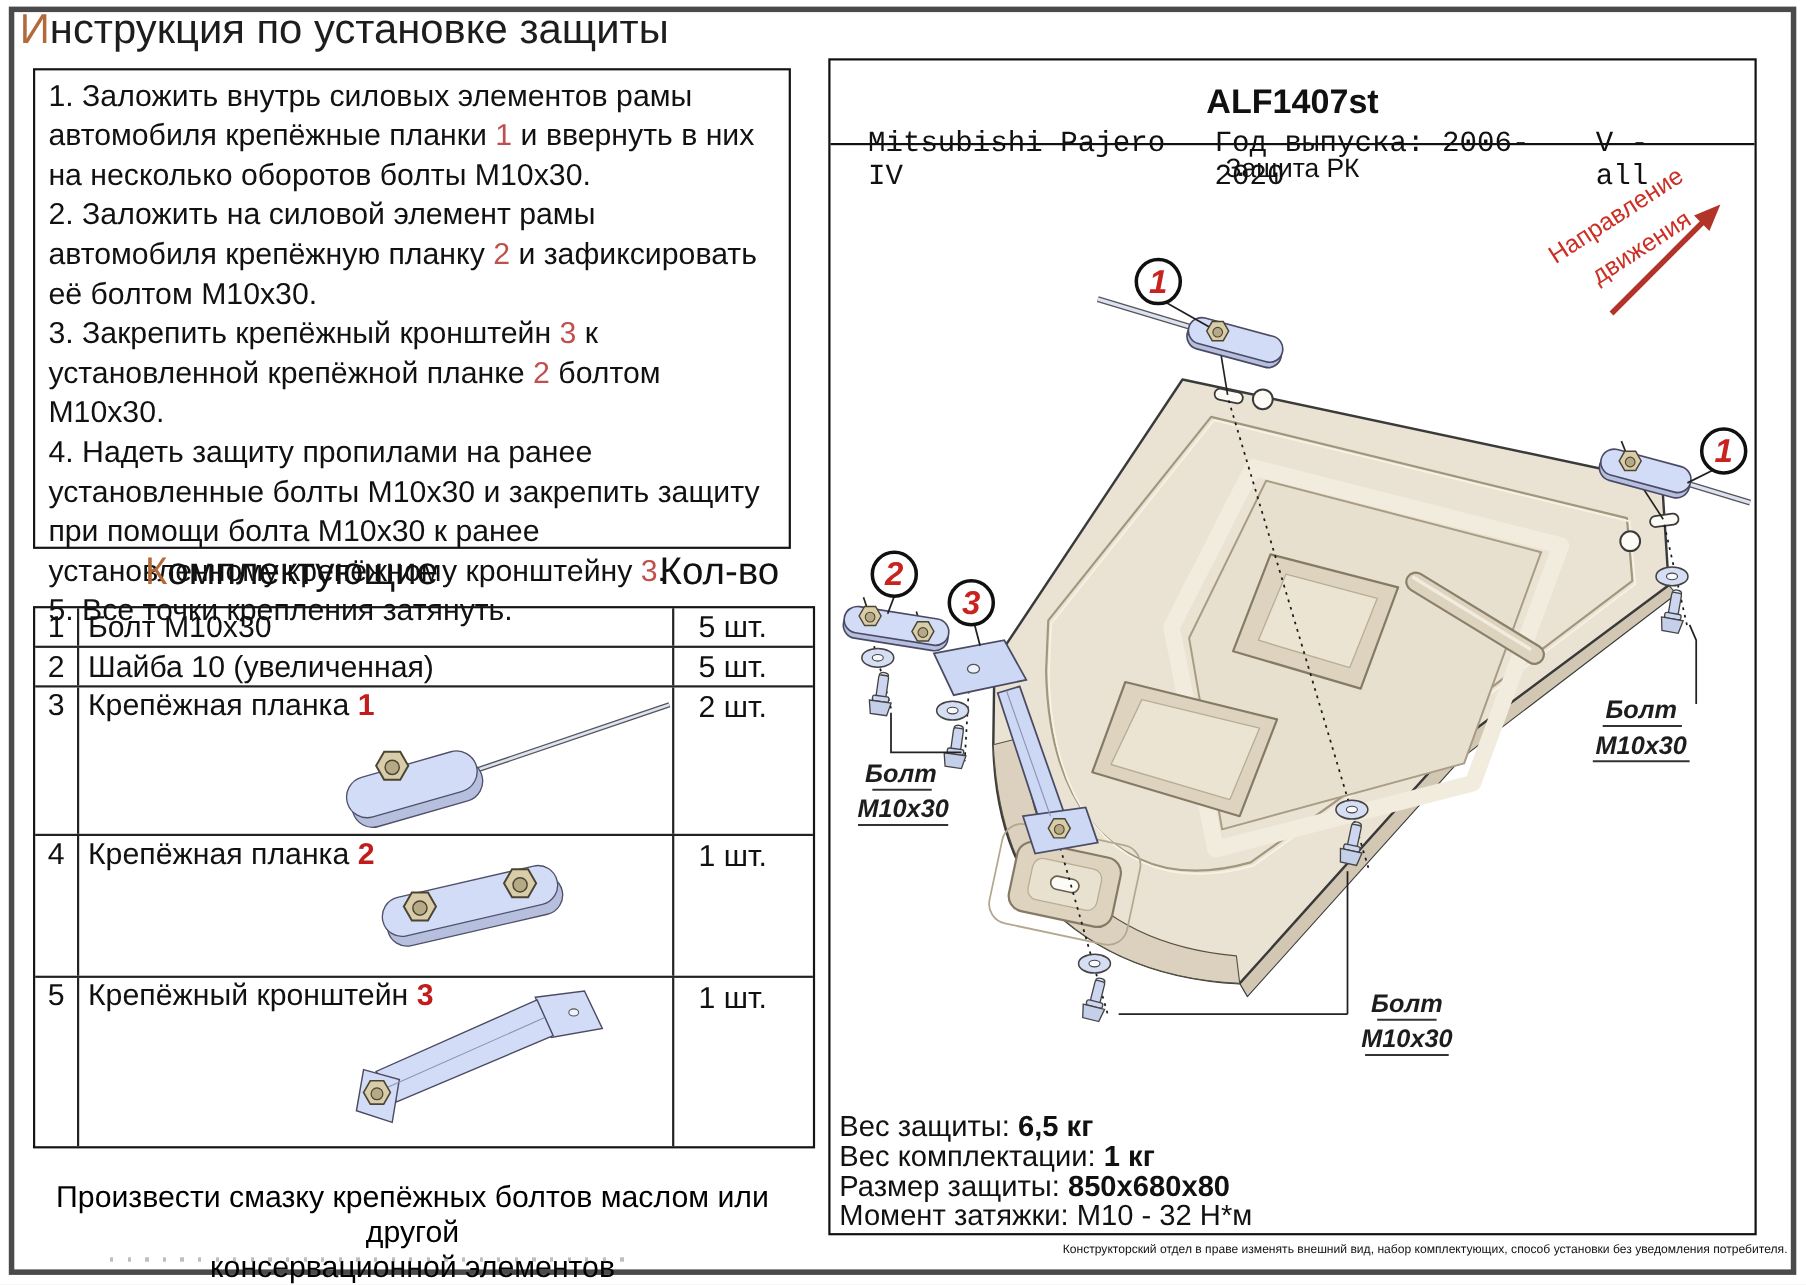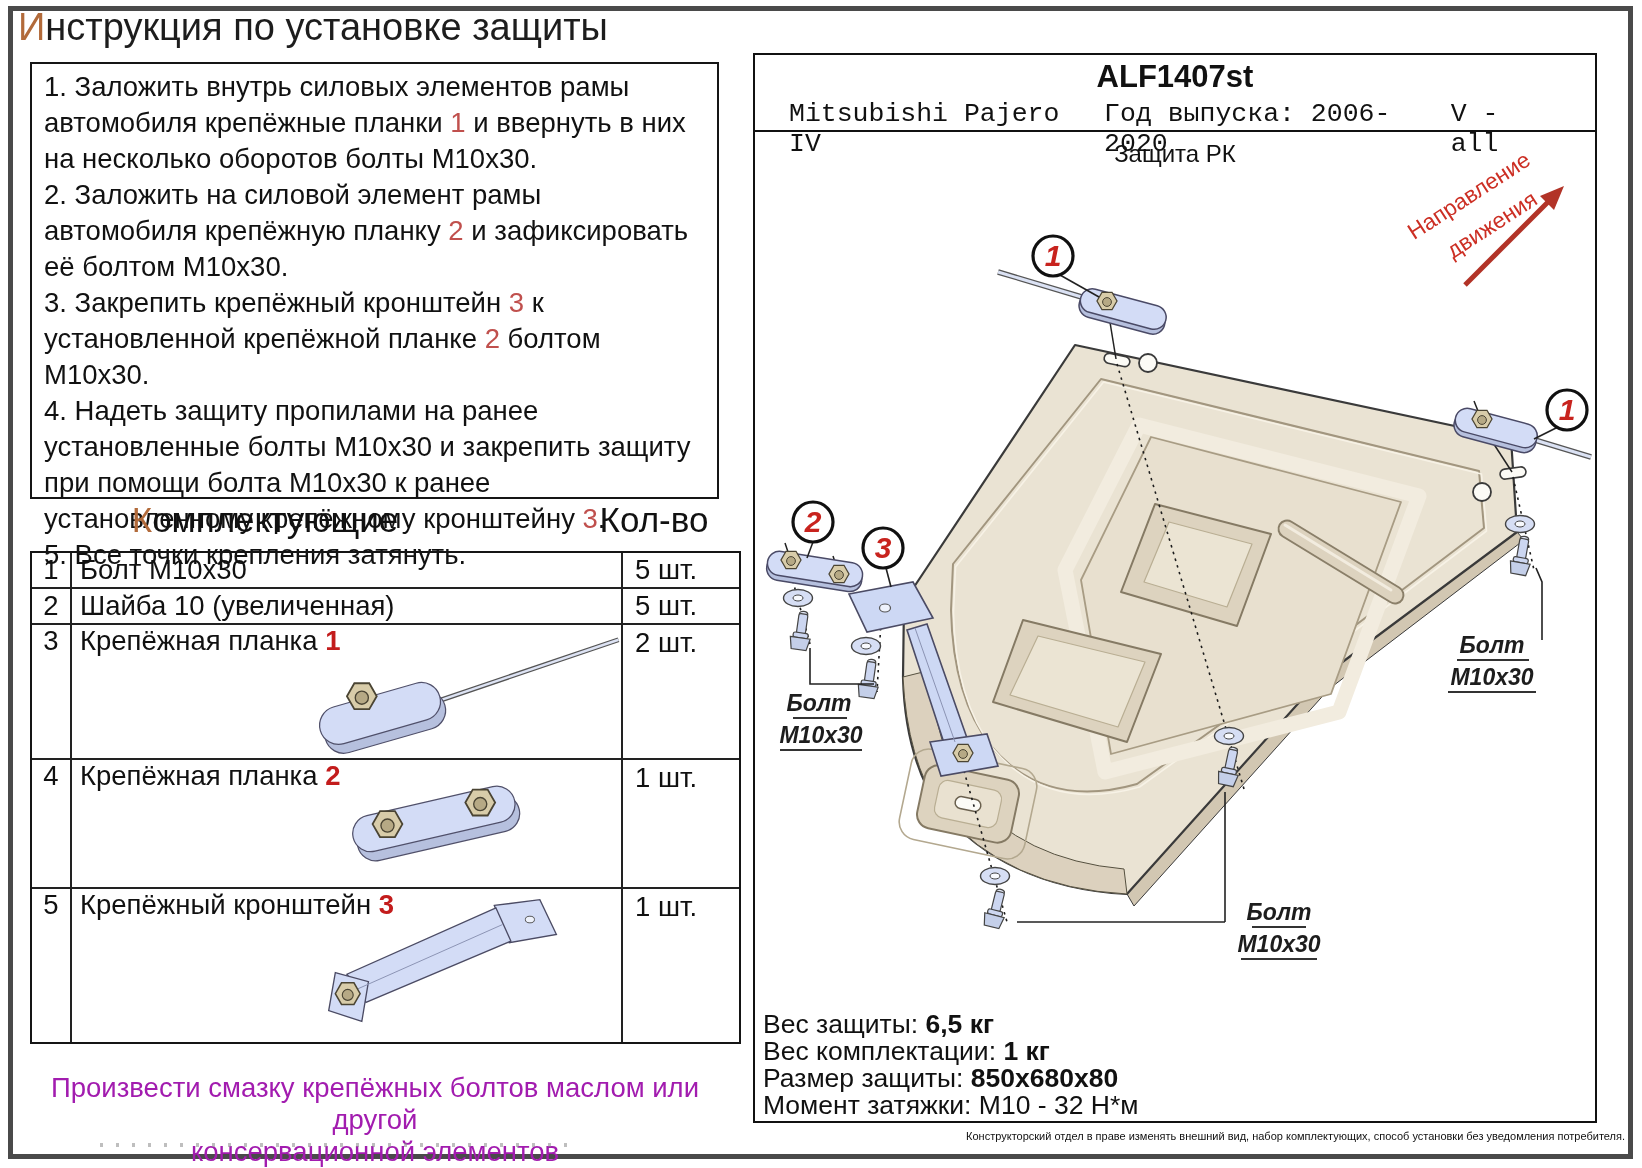--- a/index.html
+++ b/index.html
@@ -16,31 +16,31 @@
   .refb{color:#c31c1c;font-weight:bold;}
   #parts-heading{left:30px;top:500px;width:470px;text-align:center;font-size:35px;}
   #parts-heading .init{color:#b26a3a;}
   #qty-heading{left:588px;top:500px;width:132px;text-align:center;font-size:35px;}
   #parts-table{left:30px;top:551px;width:711px;height:493px;border:2.5px solid #151515;
                box-sizing:border-box;display:flex;flex-direction:column;font-size:27.5px;}
   .prow{display:flex;position:relative;}
   .prow + .prow{border-top:2px solid #222;}
   .c1{width:38px;border-right:2px solid #222;text-align:center;flex:none;}
   .c2{flex:1;border-right:2px solid #222;padding-left:8px;position:relative;overflow:hidden;}
-  .c3{width:104px;padding-left:12px;flex:none;}
+  .c3{width:104px;padding-left:22px;flex:none;}
   .vcenter{display:flex;align-items:center;justify-content:center;}
   .vcenter2{display:flex;align-items:center;}
   .partsvg{position:absolute;left:0;top:0;width:100%;height:100%;}
-  #red-warning{left:30px;top:1072px;width:690px;text-align:center;font-size:27.5px;line-height:32px;color:#a21caf;}
+  #red-warning{left:30px;top:1072px;width:690px;text-align:center;font-size:27.5px;line-height:32px;color:#000000;}
   #remnant{left:100px;top:1143px;width:470px;height:4px;opacity:.55;
            background:repeating-linear-gradient(90deg,#8a8a8a 0 3px,transparent 3px 16px);}
   
   #panel{left:753px;top:53px;width:844px;height:1070px;border:2.5px solid #111;box-sizing:border-box;}
   #panel-header{height:74.5px;border-bottom:2.5px solid #111;box-sizing:content-box;}
-  #hdr-code{text-align:center;font-size:31px;font-weight:bold;padding-top:4px;height:40px;}
+  #hdr-code{text-align:center;font-size:31px;font-weight:bold;padding-top:20px;height:40px;}
   #hdr-meta{display:flex;justify-content:space-between;align-items:baseline;padding:0 34px;font-size:26.5px;font-family:Liberation Mono, monospace;}
   #panel-sub{position:absolute;left:0;top:85px;width:100%;text-align:center;font-size:24px;}
   #drawing{position:absolute;left:0;top:77px;width:839px;height:988px;}
   #specs{position:absolute;left:8px;top:956px;font-size:26.5px;line-height:27px;white-space:nowrap;}
   #specs .b{font-weight:bold;}
   #disclaimer{left:753px;top:1130px;width:872px;text-align:right;font-size:11px;color:#101010;}
   
   text{font-family:"Liberation Sans","DejaVu Sans",sans-serif;}
   .callout-num{font-size:30px;font-weight:bold;font-style:italic;fill:#c8231e;}
   .bolt-lbl{font-size:23px;font-weight:bold;font-style:italic;fill:#1d1d1d;}

